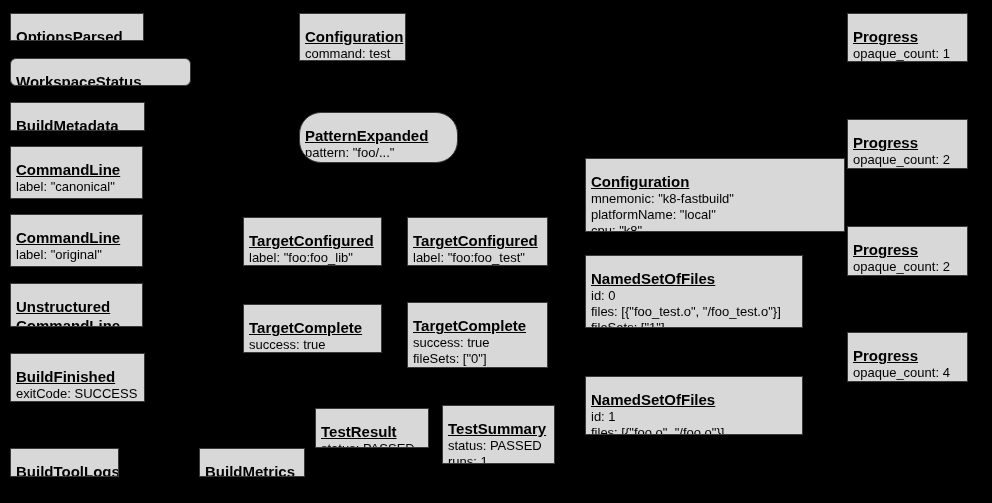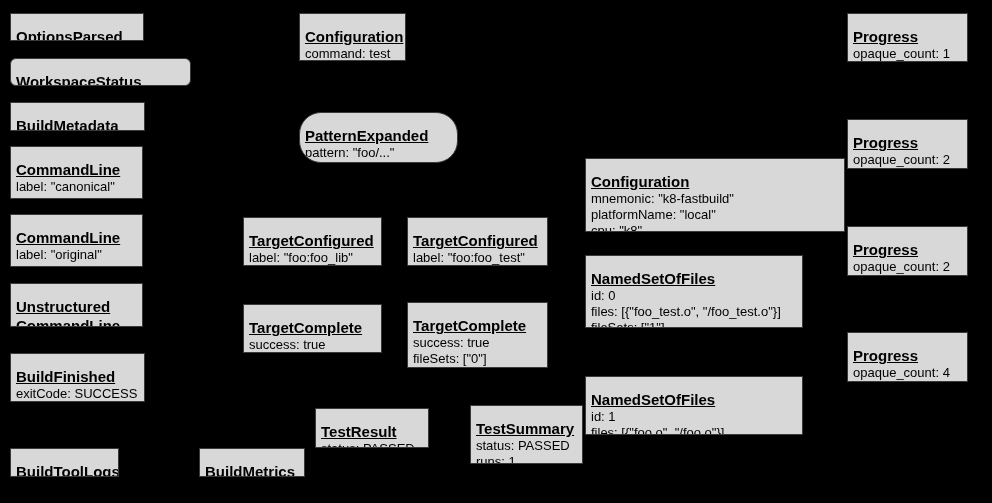--- a/index.html
+++ b/index.html
@@ -96,21 +96,21 @@
     </div>
     <div class="node" style="left: 407px; top: 302px; width: 141px; height: 66px; background: rgb(216, 216, 216); border-color: rgb(58, 58, 58);">
       <div class="node-title">TargetComplete</div>
       <div class="node-field">success: true</div>
       <div class="node-field">fileSets: ["0"]</div>
     </div>
     <div class="node" style="left: 315px; top: 408px; width: 114px; height: 40px; background: rgb(216, 216, 216); border-color: rgb(58, 58, 58);">
       <div class="node-title">TestResult</div>
       <div class="node-field">status: PASSED</div>
     </div>
-    <div class="node" style="left: 442px; top: 405px; width: 113px; height: 59px; background: rgb(216, 216, 216); border-color: rgb(58, 58, 58); margin-left: 28px;">
+    <div class="node" style="left: 442px; top: 405px; width: 113px; height: 59px; background: rgb(216, 216, 216); border-color: rgb(58, 58, 58);">
       <div class="node-title">TestSummary</div>
       <div class="node-field">status: PASSED</div>
       <div class="node-field">runs: 1</div>
     </div>
     <div class="node" style="left: 585px; top: 158px; width: 260px; height: 74px; background: rgb(216, 216, 216); border-color: rgb(58, 58, 58);">
       <div class="node-title">Configuration</div>
       <div class="node-field">mnemonic: "k8-fastbuild"</div>
       <div class="node-field">platformName: "local"</div>
       <div class="node-field">cpu: "k8"</div>
     </div>

